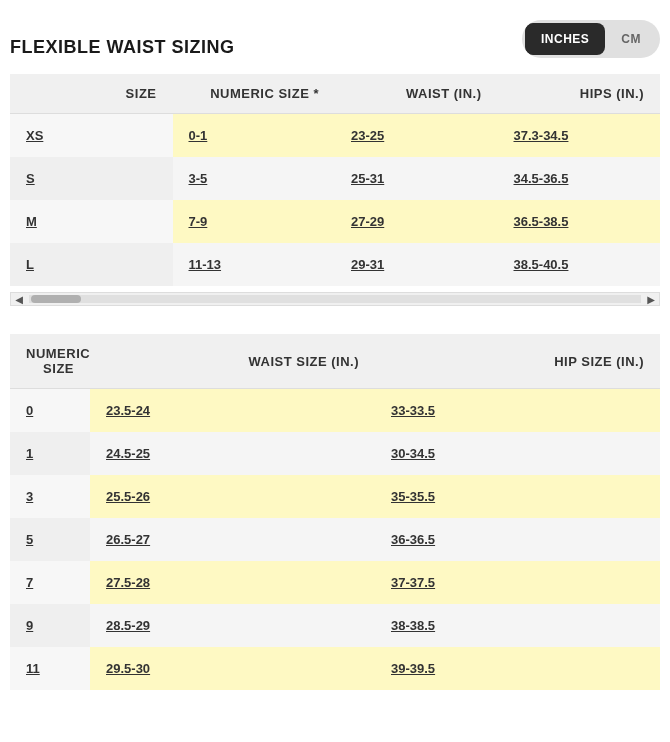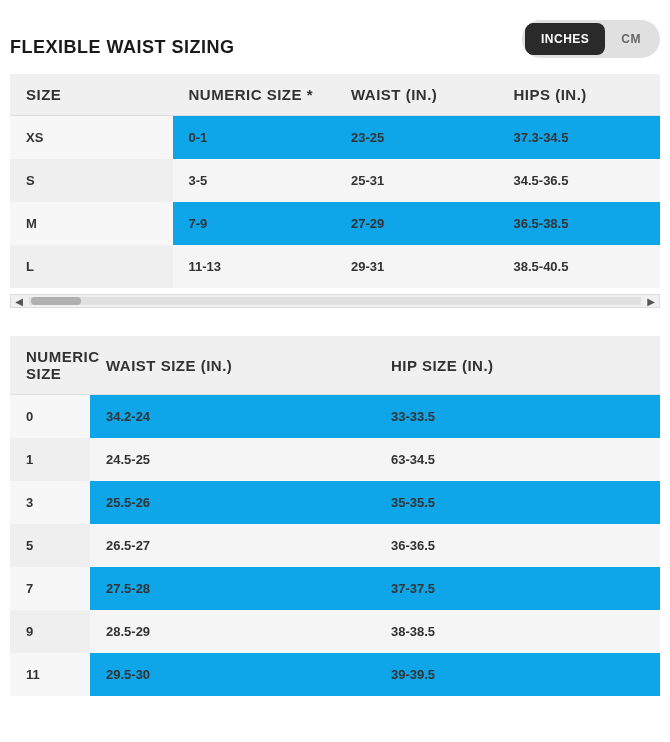--- a/index.html
+++ b/index.html
@@ -68,49 +68,50 @@
     
     table {
       width: 100%;
       border-collapse: collapse;
       table-layout: fixed;
     }
 
     thead th {
       background: #f0f0f0;
       padding: 12px 16px;
-      text-align: left;
-      font-size: 15px;
+      text-align: right;
+      font-size: 13px;
       font-weight: 700;
       color: #333;
       letter-spacing: 0.5px;
       border-bottom: 1px solid #ddd;
     }
 
     tbody tr:nth-child(odd) {
       background: #f7f7f7;
     }
 
     tbody tr:nth-child(even) {
       background: #efefef;
     }
 
     tbody td {
       padding: 14px 16px;
       font-size: 13px;
       color: #333;
+      text-decoration: underline;
     }
 
     tbody td:first-child {
       font-weight: 700;
       font-size: 13px;
     }
 
     tbody td:not(:first-child) {
-      background: #0ea5e9;
+      background: #fef9c3;
       font-weight: 700;
     }
 
     tbody tr:nth-child(even) td:not(:first-child) {
       background: #f5f5f5;
     }
 
     .fixed-table thead th:first-child {
       width: 80px;
     }
@@ -217,27 +218,27 @@
       <thead>
         <tr>
           <th>NUMERIC<br>SIZE</th>
           <th>WAIST SIZE (IN.)</th>
           <th>HIP SIZE (IN.)</th>
         </tr>
       </thead>
       <tbody id="fixed-tbody">
       <tr>
             <td>0</td>
-            <td>34.2-24</td>
+            <td>23.5-24</td>
             <td>33-33.5</td>
           </tr>
           <tr>
             <td>1</td>
             <td>24.5-25</td>
-            <td>63-34.5</td>
+            <td>30-34.5</td>
           </tr>
           <tr>
             <td>3</td>
             <td>25.5-26</td>
             <td>35-35.5</td>
           </tr>
           <tr>
             <td>5</td>
             <td>26.5-27</td>
             <td>36-36.5</td>

